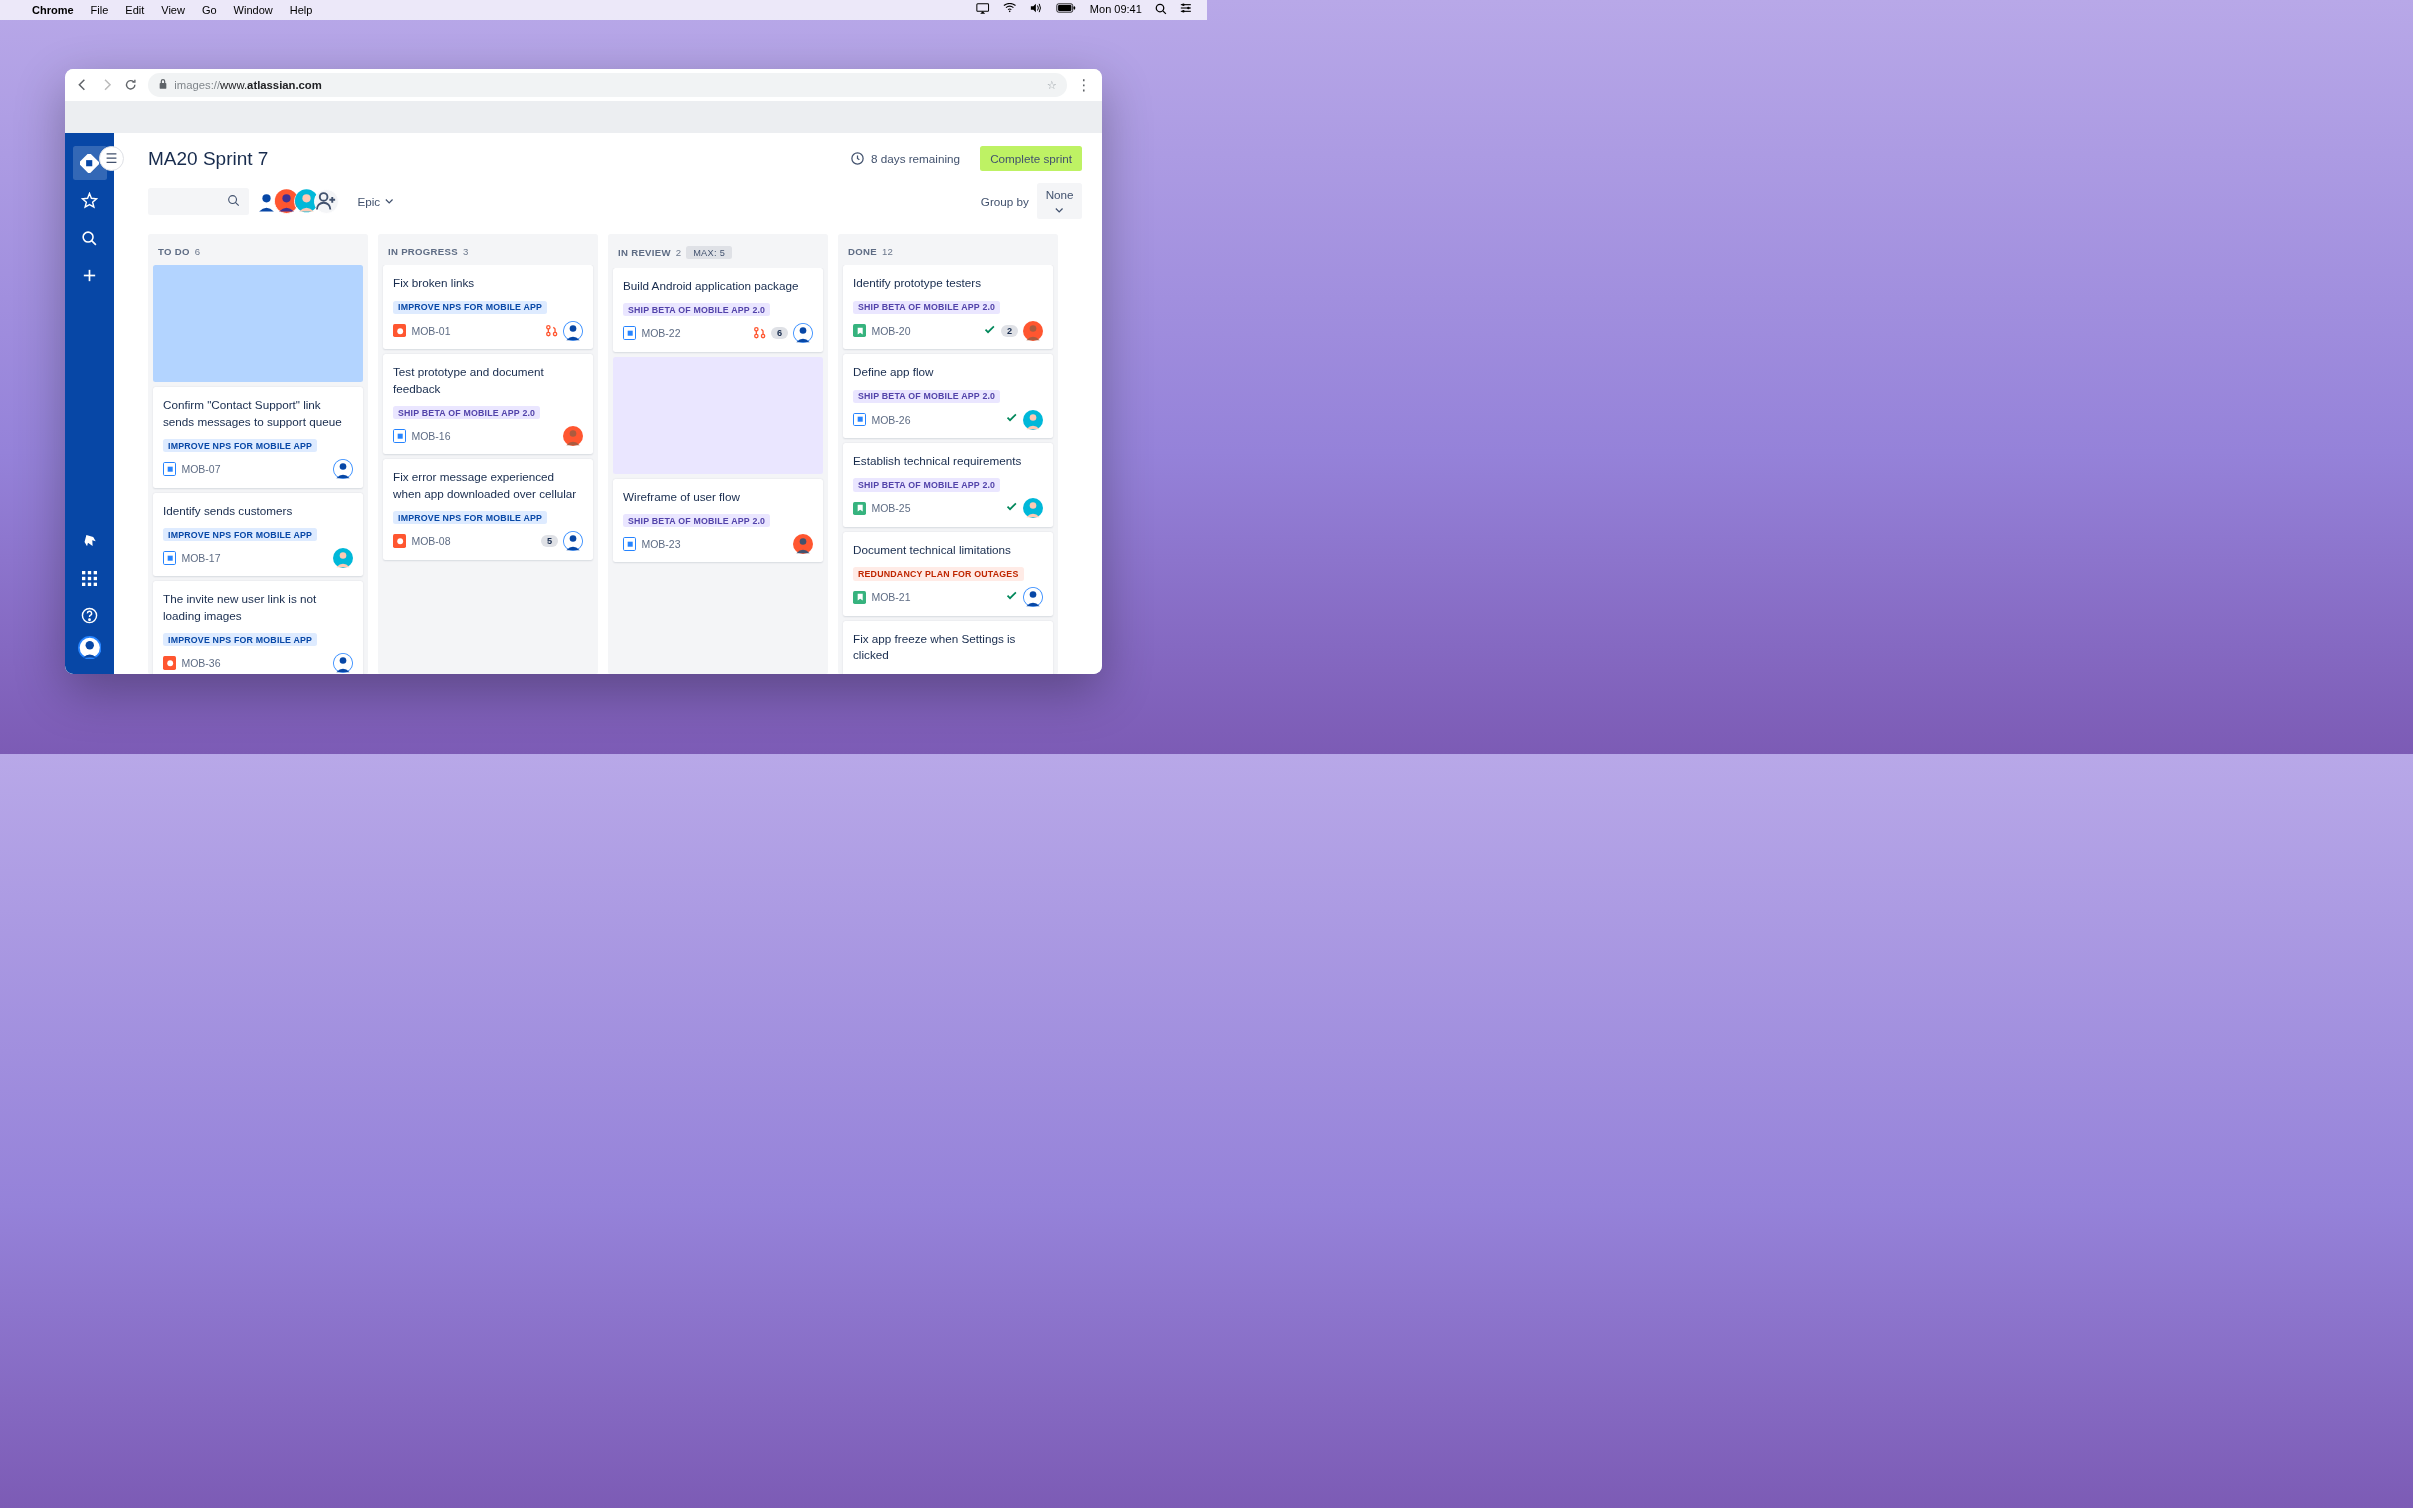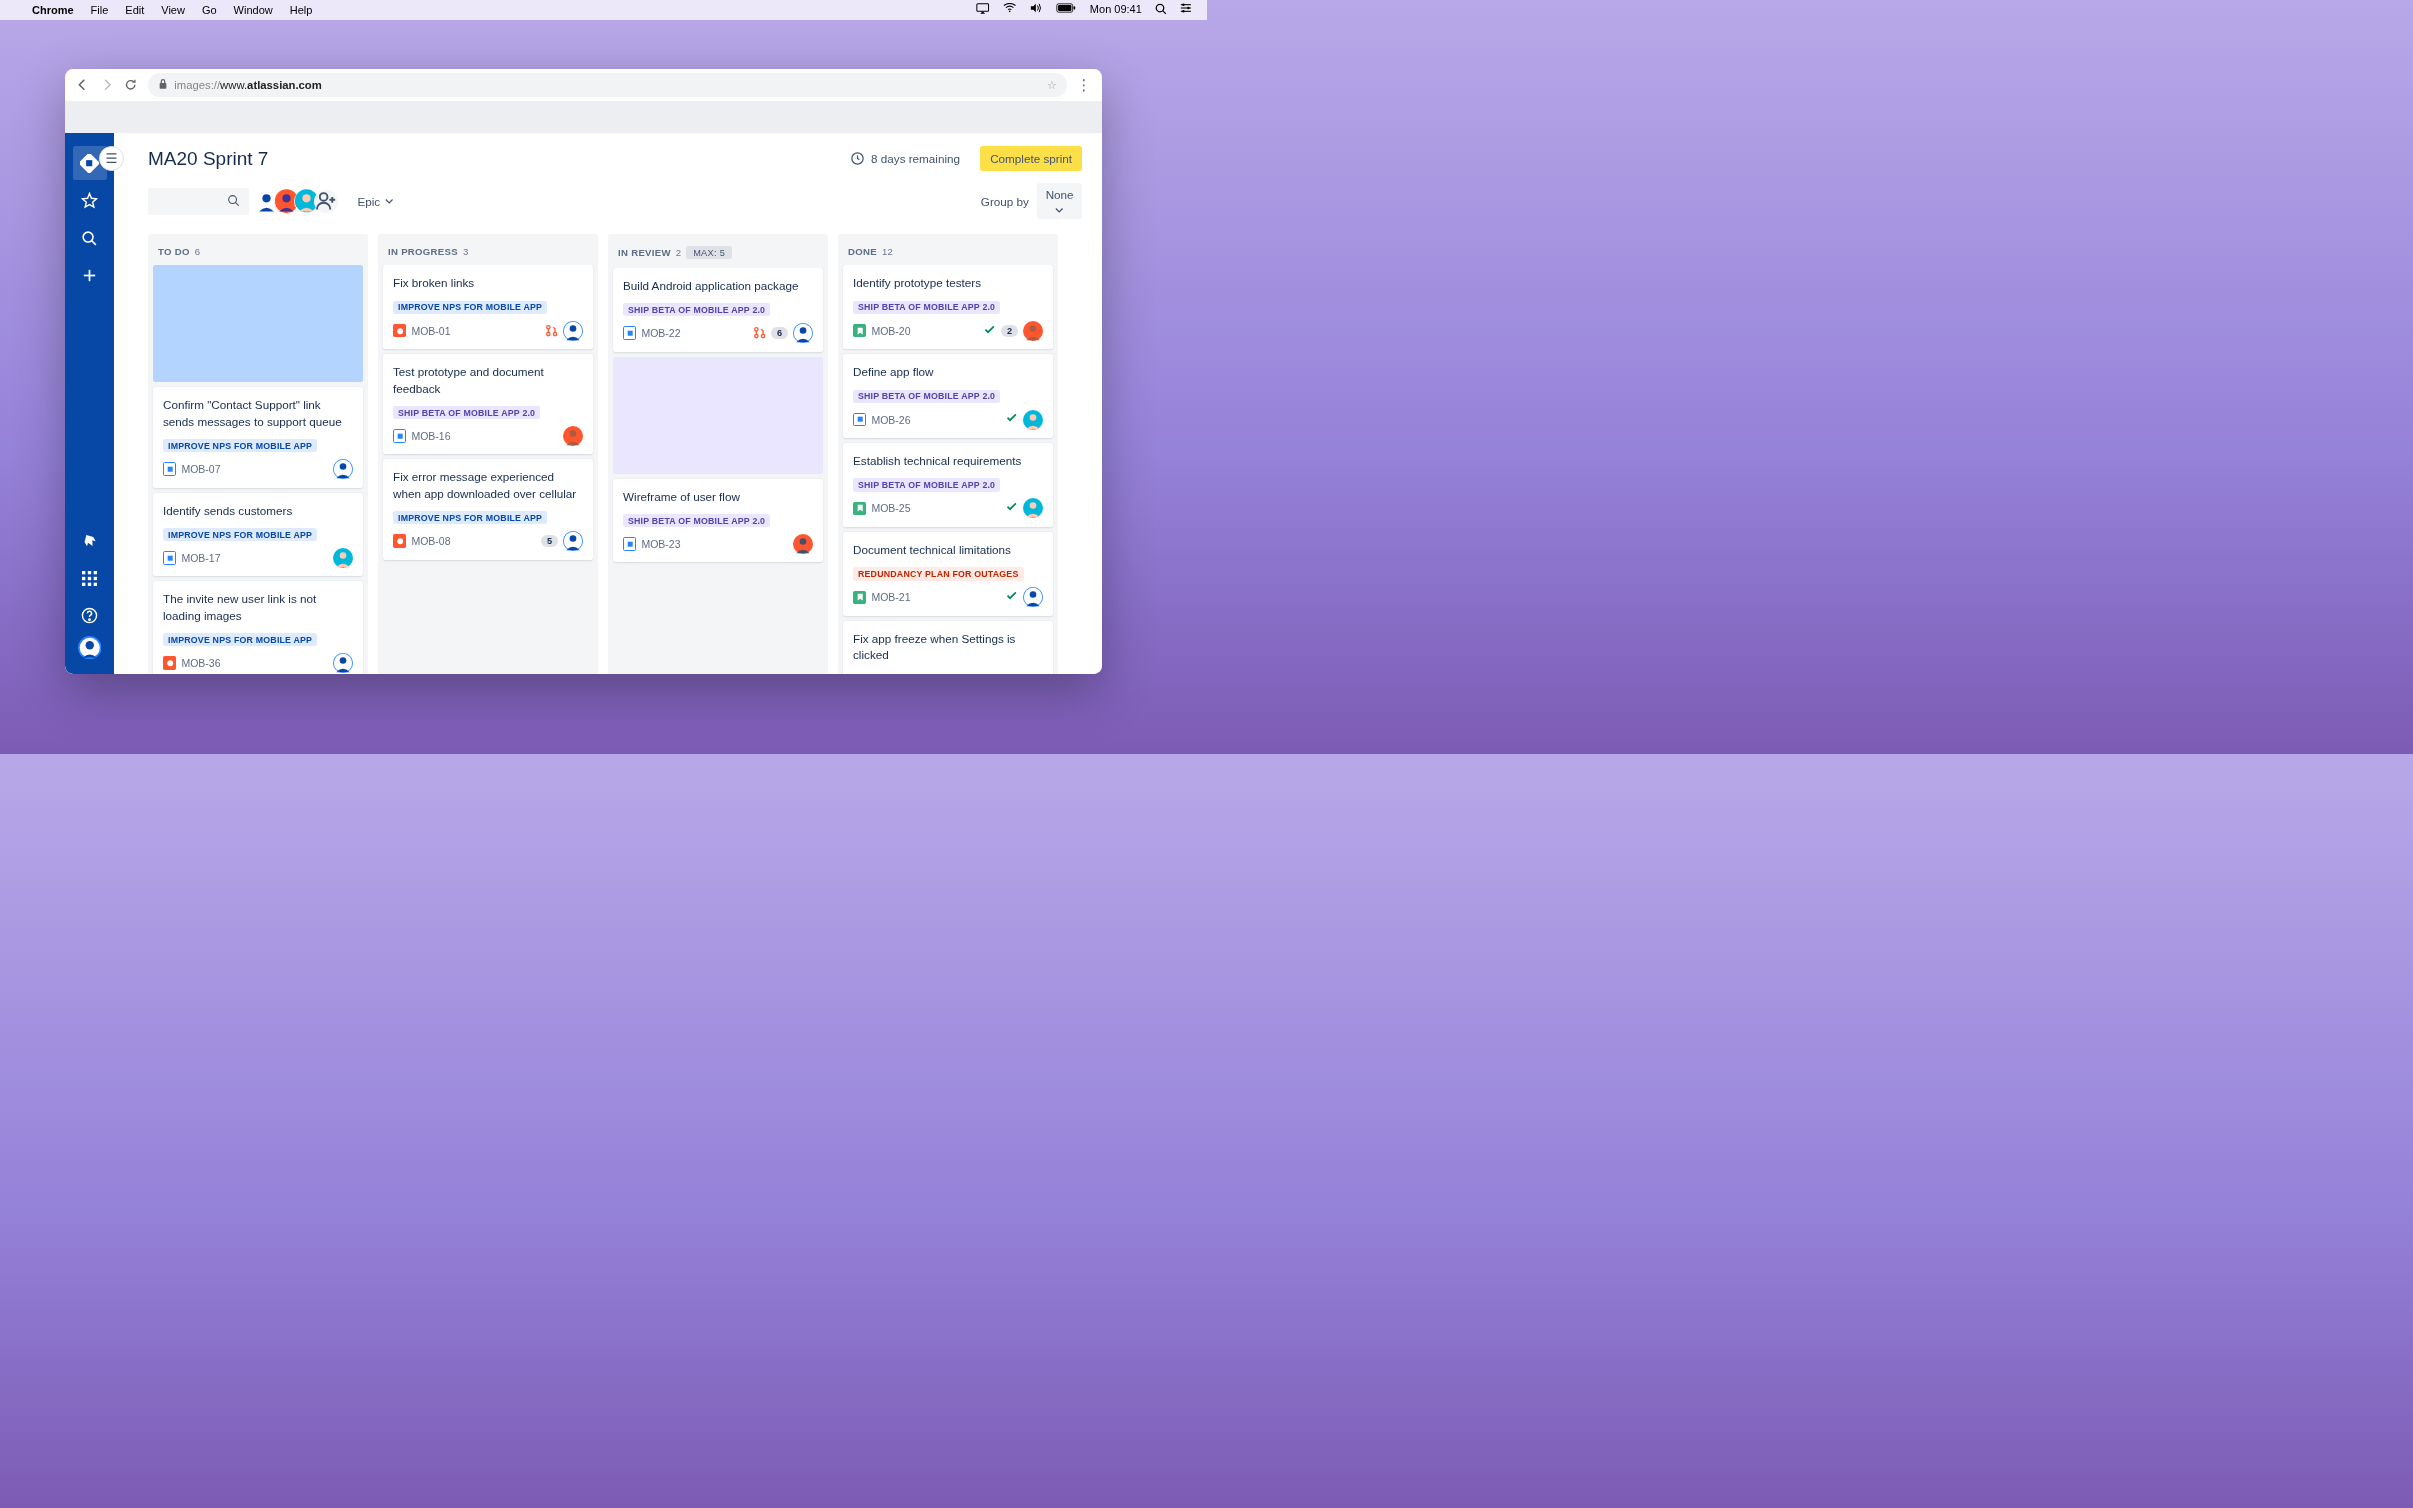--- a/index.html
+++ b/index.html
@@ -38,21 +38,21 @@
 .sidebar .sitem { width: 34px; height: 34px; display: flex; align-items: center; justify-content: center; margin-bottom: 3.4px; border-radius: 2.5px; }
 .sidebar .sitem.active { background: rgba(255,255,255,0.18); }
 .sidebar .spacer { flex: 1; }
 
 .menubtn { width: 34px; height: 20px; display: flex; align-items: center; justify-content: center; border: 0.8px solid #dfe1e6; border-radius: 50%; color: #42526e; margin-top: 13.4px; margin-left: -15px; background: #fff; position: absolute; left: 49px; z-index: 5; font-size: 13.4px; width:25px; height:25px;}
 
 .main { flex: 1; padding: 13.4px 20px 0 34px; overflow: hidden; display: flex; flex-direction: column; }
 .head { display: flex; align-items: center; gap: 11.7px; margin-bottom: 11.7px; }
 .title { font-size: 19px; font-weight: 500; color: #172b4d; flex: 1; }
 .remaining { display: flex; align-items: center; gap: 5.9px; color: #42526e; font-size: 11.7px; }
-.complete-btn { background: #fde047; border: none; padding: 5.9px 10px; border-radius: 2.5px; font-size: 11.7px; color: #42526e; margin-left: 8.4px; }
+.complete-btn { background: #bef264; border: none; padding: 5.9px 10px; border-radius: 2.5px; font-size: 11.7px; color: #42526e; margin-left: 8.4px; }
 
 .filters { display: flex; align-items: center; gap: 10px; margin-bottom: 15px; }
 .searchbox { width: 101px; height: 27px; background: #f4f5f7; border-radius: 2.5px; display: flex; align-items: center; justify-content: flex-end; padding: 0 8.4px; color: #42526e; }
 .avatars-row { display: flex; align-items: center; }
 .avatars-row .av { width: 25px; height: 25px; border-radius: 50%; border: 1.7px solid #fff; margin-left: -5px; display: flex; align-items: center; justify-content: center; font-size: 11.7px; } .av.orange { background: #ff5630; }
 .av svg { width: 23.5px; height: 23.5px; }
 .addperson { background: #f4f5f7; color: #42526e; }
 .epic { display: flex; align-items: center; gap: 5px; color: #42526e; font-size: 11.7px; padding: 5px 8.4px; }
 .groupby { margin-left: auto; display: flex; align-items: center; gap: 8.4px; color: #42526e; font-size: 11.7px; }
 .groupsel { background: #f4f5f7; padding: 5px 8.4px; border-radius: 2.5px; display: flex; align-items: center; gap: 5px; flex-direction: column; }

